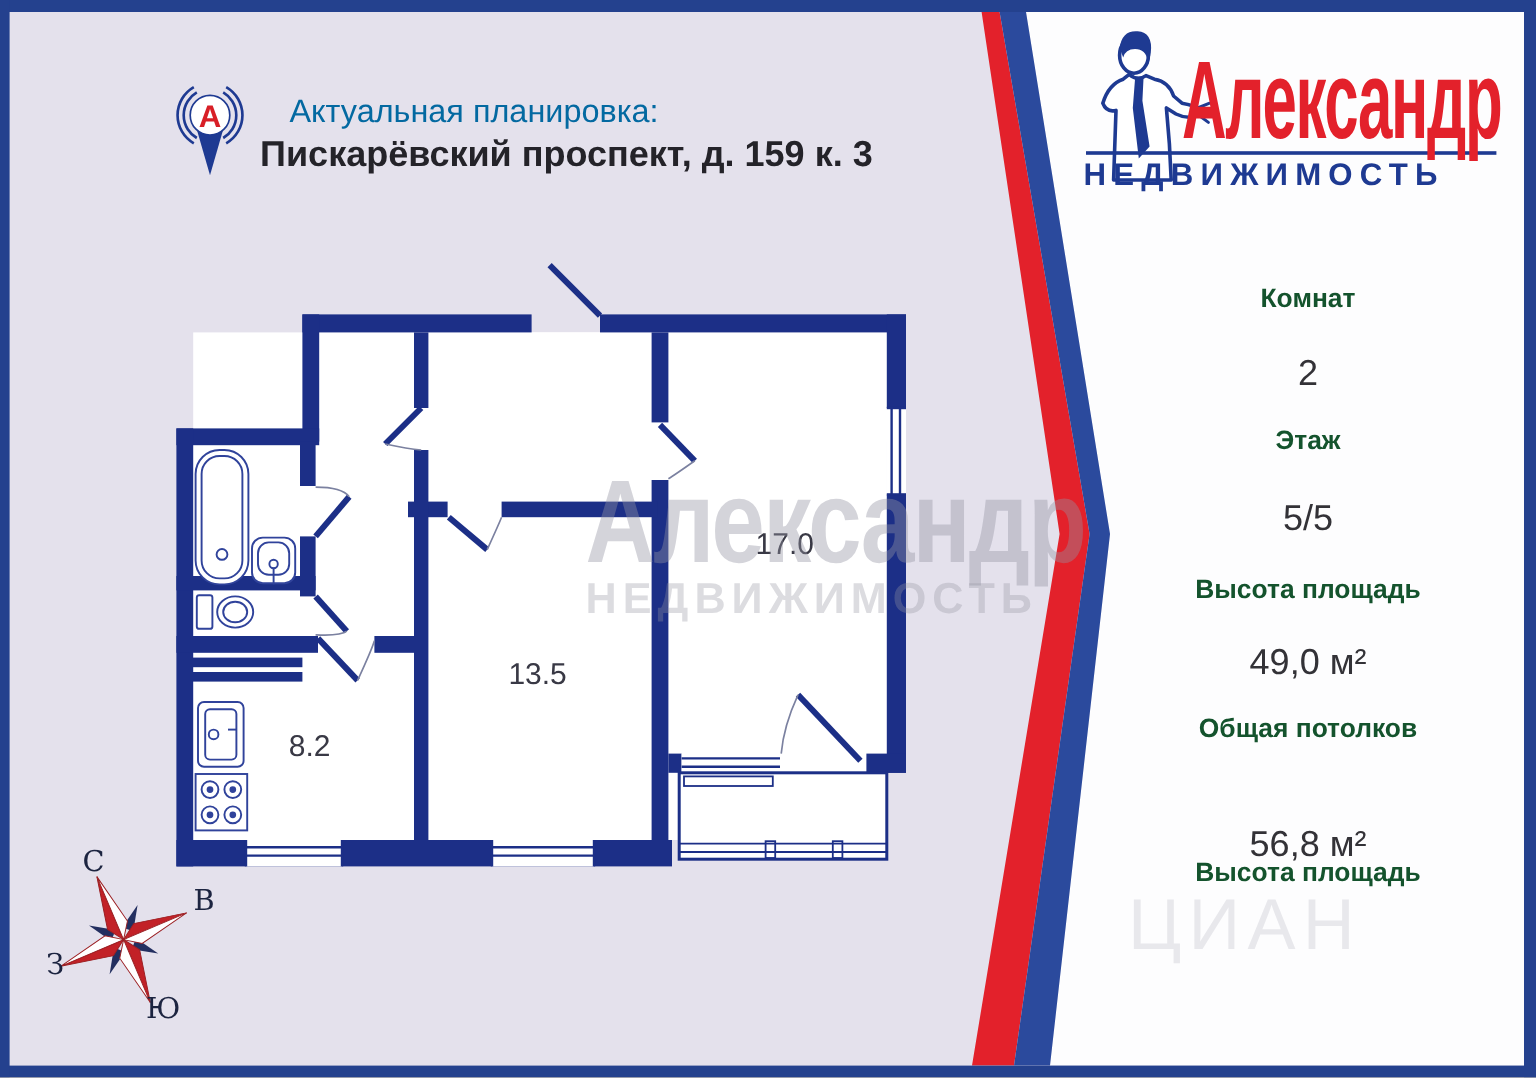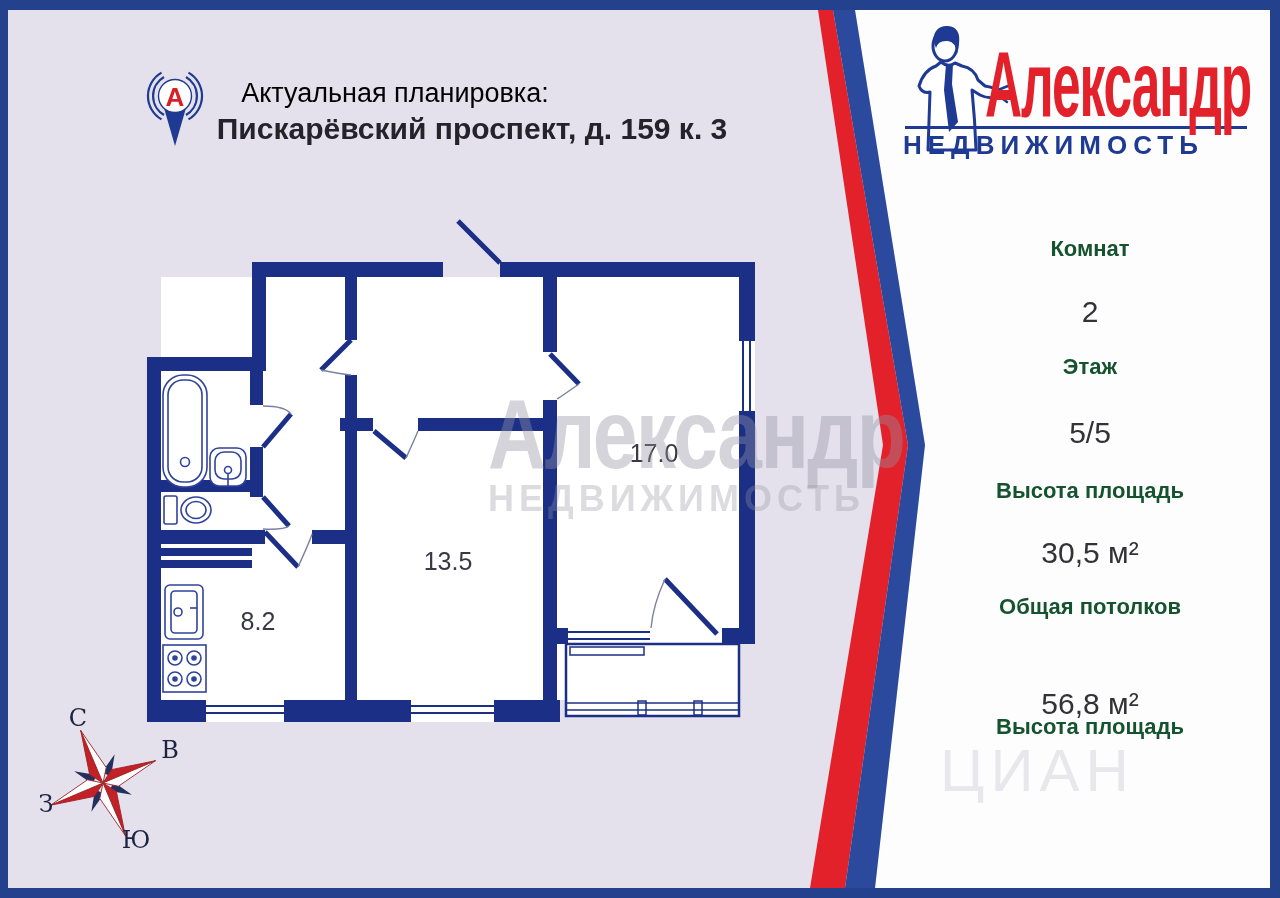--- a/index.html
+++ b/index.html
@@ -1,21 +1,21 @@
 <!DOCTYPE html>
 <html><head>
 <meta charset="utf-8">
 <style>
   html,body{margin:0;padding:0;background:#888;}
   #stage{
     position:relative;width:1280px;height:898px;overflow:hidden;
     background:#e4e1ec;font-family:"Liberation Sans",sans-serif;
   }
   #plan-svg{position:absolute;left:0;top:0;z-index:1;}
-  .txt{position:absolute;z-index:3;color:#000000;}
+  .txt{position:absolute;z-index:3;color:#0369a1;}
   .wm{position:absolute;z-index:2;pointer-events:none;white-space:nowrap;}
   #header-line1{left:95px;top:78px;width:600px;text-align:center;font-size:27px;}
   #header-line2{left:147px;top:112px;width:650px;text-align:center;font-size:30px;font-weight:bold;color:#242329;}
   #logo-brand{left:985px;top:38px;width:280px;font-size:92px;line-height:1;font-weight:bold;
     color:#e3212b;transform:scaleX(.56);transform-origin:left top;letter-spacing:-2px;z-index:4;}
   #logo-underline{position:absolute;left:905px;top:126px;width:342px;height:3px;background:#1e3a92;z-index:3;}
   #logo-sub{left:903px;top:130px;width:345px;font-size:26px;font-weight:bold;color:#1e3a92;
     letter-spacing:6px;z-index:3;white-space:nowrap;}
   .drow{left:940px;width:300px;text-align:center;white-space:nowrap;}
   .dlabel{font-weight:bold;font-size:22px;color:#14532d;}
@@ -229,18 +229,18 @@
 
   <div class="txt" id="logo-brand">Александр</div>
   <div id="logo-underline"></div>
   <div class="txt" id="logo-sub">НЕДВИЖИМОСТЬ</div>
 
   <div class="txt drow dlabel" style="top:236px">Комнат</div>
   <div class="txt drow dvalue" style="top:295px">2</div>
   <div class="txt drow dlabel" style="top:354px">Этаж</div>
   <div class="txt drow dvalue" style="top:416px">5/5</div>
   <div class="txt drow dlabel" style="top:478px">Высота площадь</div>
-  <div class="txt drow dvalue" style="top:536px">30,5 м²</div>
+  <div class="txt drow dvalue" style="top:536px">49,0 м²</div>
   <div class="txt drow dlabel" style="top:594px">Общая потолков</div>
   <div class="txt drow dvalue" style="top:687px">56,8 м²</div>
   <div class="txt drow dlabel" style="top:714px">Высота площадь</div>
 
 </div>
 
 </body></html>

